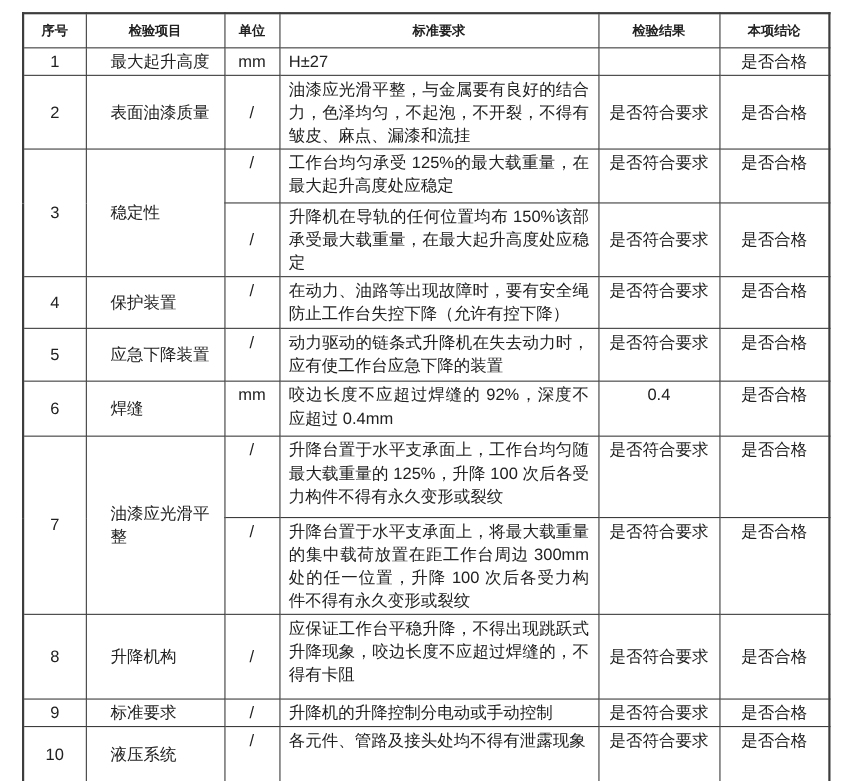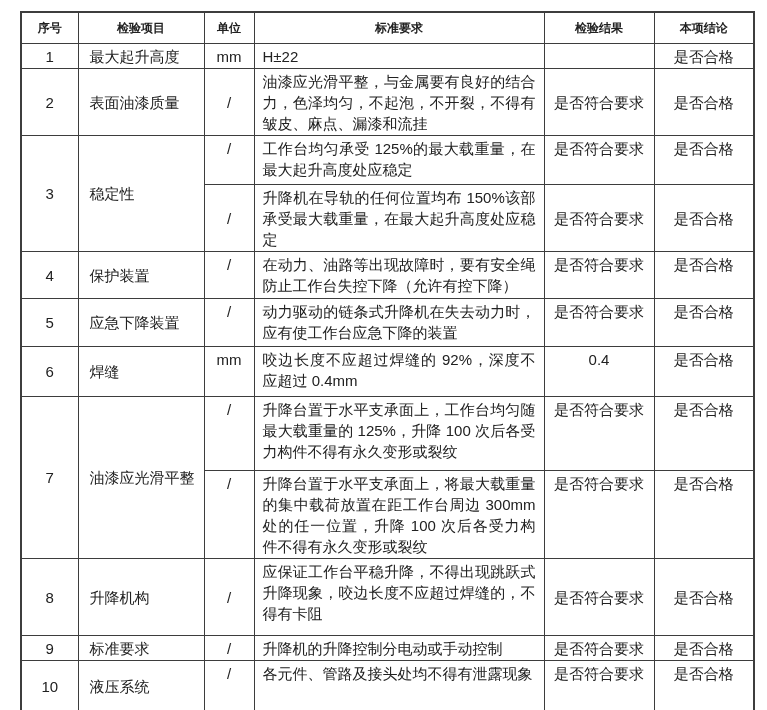--- a/index.html
+++ b/index.html
@@ -28,21 +28,21 @@
   th{
     font-size:12px;font-weight:bold;text-align:center;
     height:28px;padding:1px 2px;line-height:24px;
     vertical-align:middle;
   }
   td{
     font-size:15px;line-height:21px;padding:1px 8px;
   }
   td.num,td.unit,td.result,td.conclusion{text-align:center;}
   td.num,td.item{vertical-align:middle;}
-  td.item{text-align:left;padding-left:11px;margin-top:44px;}
+  td.item{text-align:left;padding-left:22px;margin-top:44px;}
   td.req{
     text-align:justify;
     vertical-align:top;padding-top:2px;
   }
   td.vtop{vertical-align:top;padding-top:2px;}
   td.vmid{vertical-align:middle;}
 </style>
 </head>
 <body>
 
@@ -63,21 +63,21 @@
       <th>标准要求</th>
       <th>检验结果</th>
       <th>本项结论</th>
     </tr>
   </thead>
   <tbody>
       <tr style="height: 22px;">
         <td class="num">1</td>
         <td class="item">最大起升高度</td>
         <td class="unit vtop">mm</td>
-        <td class="req">H±22</td>
+        <td class="req">H±27</td>
         <td class="result vtop"></td>
         <td class="conclusion vtop">是否合格</td>
       </tr>
       <tr style="height: 66px;">
         <td class="num">2</td>
         <td class="item">表面油漆质量</td>
         <td class="unit vmid">/</td>
         <td class="req">油漆应光滑平整，与金属要有良好的结合力，色泽均匀，不起泡，不开裂，不得有皱皮、麻点、漏漆和流挂</td>
         <td class="result vmid">是否符合要求</td>
         <td class="conclusion vmid">是否合格</td>

